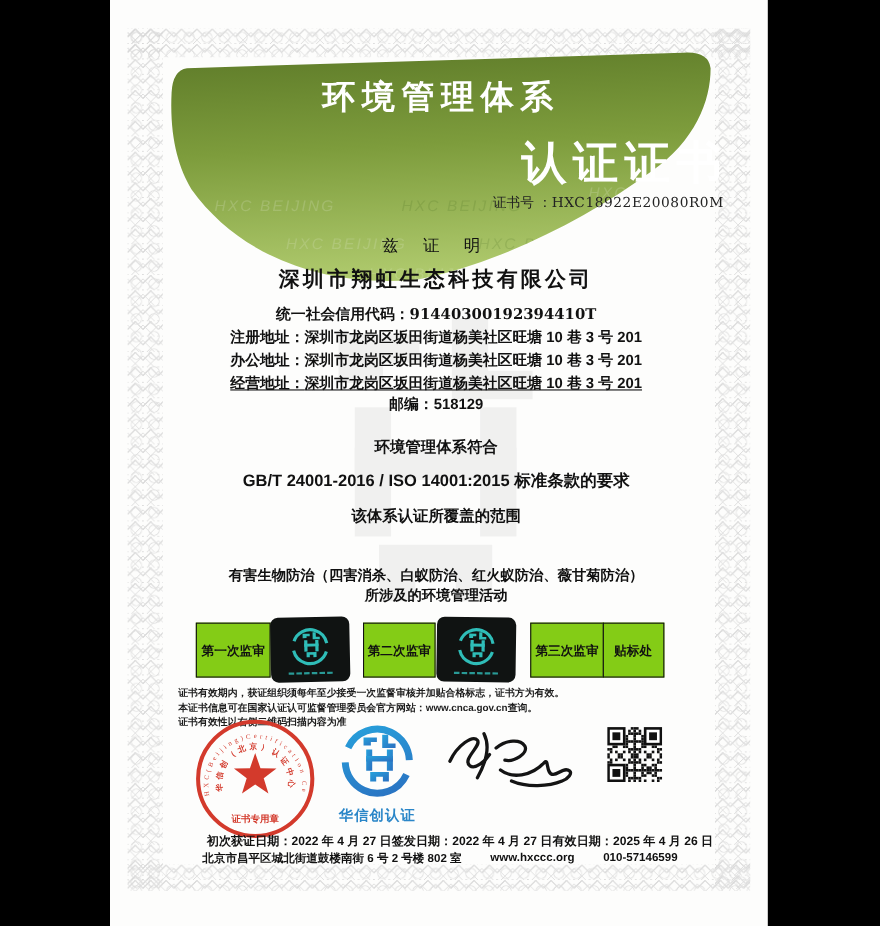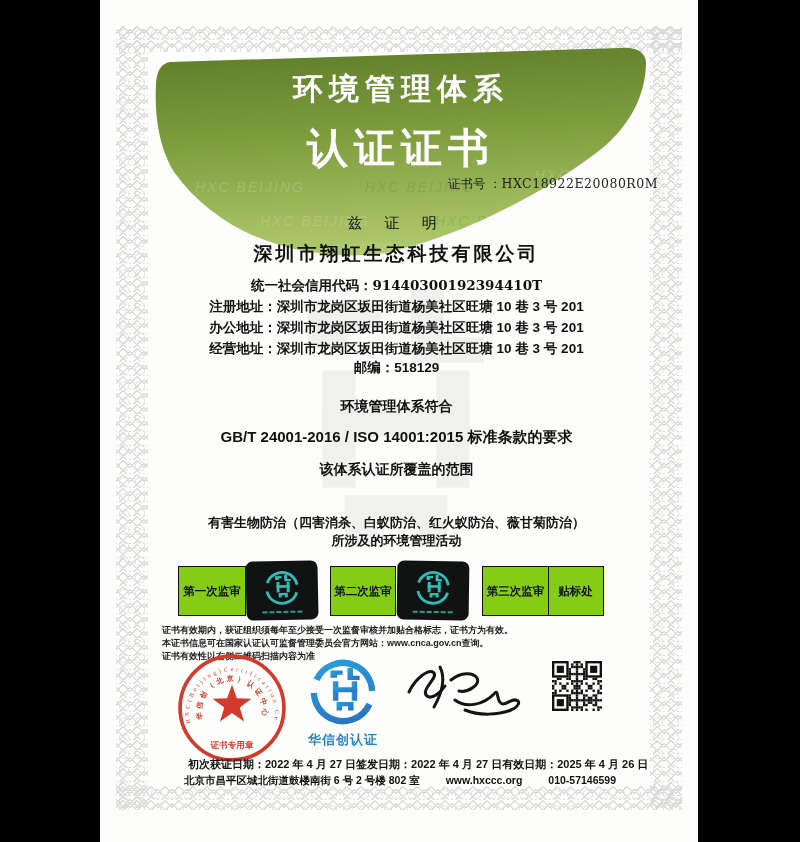--- a/index.html
+++ b/index.html
@@ -16,35 +16,35 @@
   .lace-left{left:16px;top:26px;width:32px;height:782px;}
   .lace-right{left:550px;top:26px;width:32px;height:782px;}
   .lace-top{left:16px;top:26px;width:566px;height:26px;}
   .lace-bottom{left:16px;top:786px;width:566px;height:24px;}
   
   #banner-box{position:absolute;left:40px;top:40px;width:522px;height:230px;}
   #banner-box svg{position:absolute;left:0;top:0;}
   .title{position:absolute;left:0;width:522px;text-align:center;color:#fff;
          font-weight:800;letter-spacing:6px;line-height:1;}
   .title1{top:34px;font-size:30px;}
-  .title2{top:88px;font-size:41px;}
+  .title2{top:88px;font-size:41px;text-align:right;}
   .banner-wm{font-style:italic;letter-spacing:2px;font-family:"Liberation Sans",sans-serif;}
   
   #cert-no{position:absolute;right:40px;top:176px;font-size:12.5px;color:#222;}
   #cert-no .code{font-family:"DejaVu Serif",serif;letter-spacing:.5px;}
   
   #watermark{position:absolute;left:178px;top:282px;opacity:.5;}
   
   .center-col{position:absolute;left:24px;width:545px;text-align:center;color:#111;}
   #statement{top:214px;font-size:15px;letter-spacing:9px;font-weight:500;}
   #company{top:241px;font-size:19px;font-weight:700;letter-spacing:3px;}
   #credit{top:277px;font-size:13.5px;font-weight:700;}
   #credit .num{font-family:"DejaVu Serif",serif;}
   .addr{font-size:13.5px;font-weight:700;}
-  #addr0{top:298px;} #addr1{top:319px;} #addr2{top:340px;}
+  #addr0{top:298px;} #addr1{top:319px;} #addr2{top:340px;text-decoration:underline;}
   #postal{top:359px;font-size:13.5px;font-weight:700;}
   #conform{top:398px;font-size:14px;font-weight:700;}
   #standard{top:428px;font-size:15px;font-weight:700;}
   #scope-title{top:461px;font-size:14px;font-weight:700;}
   #scope1{top:514px;font-size:13px;font-weight:700;}
   #scope2{top:532px;font-size:13px;font-weight:700;}
   
   .audit-cell{position:absolute;top:566px;height:50px;border:1.5px solid #111;background:#84cc16;
     box-sizing:border-box;display:flex;align-items:center;justify-content:center;
     font-size:11.5px;font-weight:700;color:#111;}

